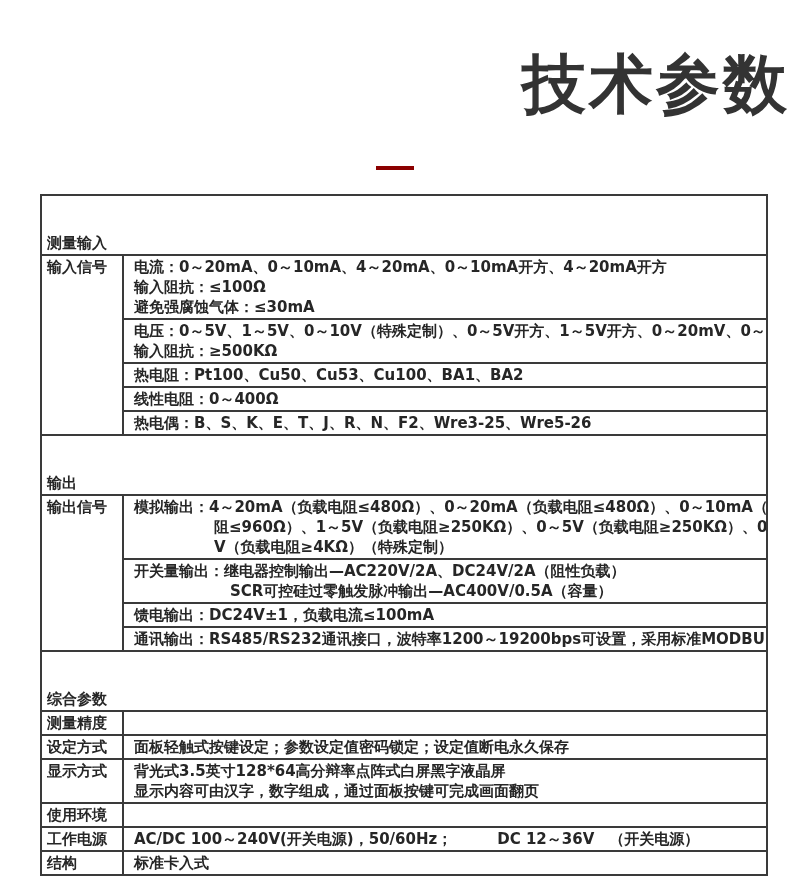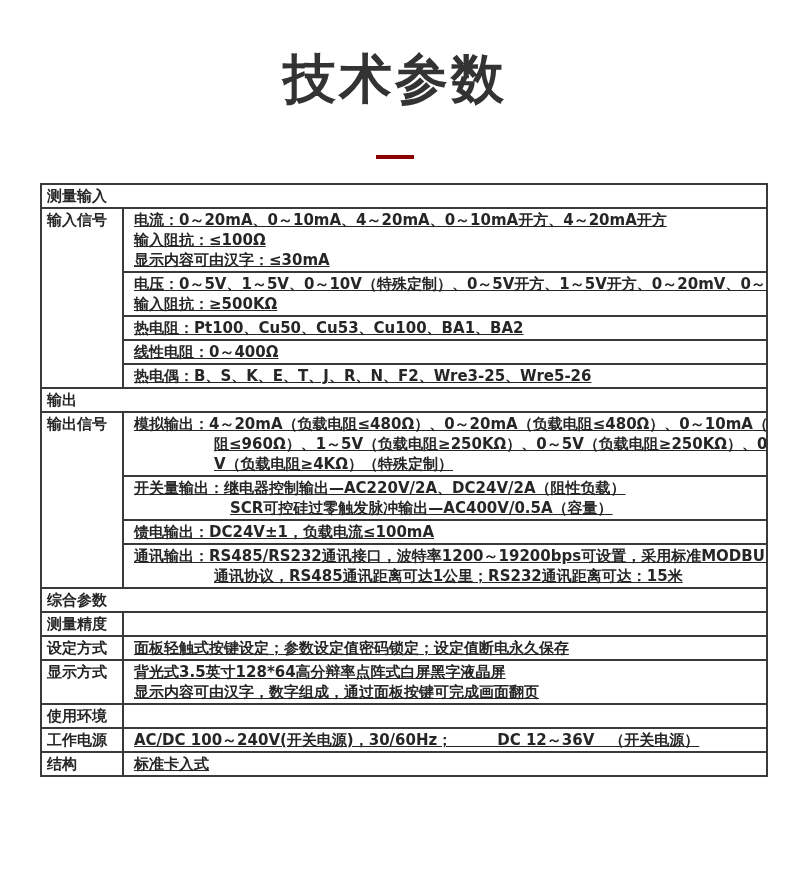--- a/index.html
+++ b/index.html
@@ -9,22 +9,22 @@
     height: 893px;
     overflow: hidden;
     position: relative;
     font-family: "DejaVu Sans", "Liberation Sans", sans-serif;
     color: #2a2a2a;
   }
   .page { width: 790px; height: 893px; }
 
   .title {
     margin-top: 52px;
-    text-align: center;
-    font-size: 53px;
+    text-align: right;
+    font-size: 64px;
     line-height: 1;
     font-weight: 900;
     letter-spacing: 3px;
     color: #333333;
   }
 
   .accent-dash {
     width: 38px;
     height: 4px;
     margin: 50px auto 0;
@@ -37,32 +37,32 @@
     border: 2px solid #3a3a3a;
     font-size: 15px;
     font-weight: 600;
     color: #262626;
   }
 
   .row { display: flex; border-top: 2px solid #3a3a3a; }
   .row:first-child { border-top: none; }
 
   .row.section-header { display: block; padding: 1px 0; }
-  .section-header .line { padding-left: 5px; }
+  .section-header .line { padding-left: 5px; margin-top: 36px; }
 
   .label-cell {
     flex: 0 0 82px;
     border-right: 2px solid #3a3a3a;
     padding: 1px 0;
   }
   .label-cell .line { padding-left: 5px; }
 
   .value-cell { flex: 1 1 auto; min-width: 0; }
 
-  .subrow { border-top: 2px solid #3a3a3a; padding: 1px 0; text-decoration: underline; }
+  .subrow { border-top: 2px solid #3a3a3a; padding: 1px 0; }
   .subrow:first-child { border-top: none; }
 
   .line {
     height: 20px;
     line-height: 20px;
     padding-left: 10px;
     white-space: pre;
     overflow: hidden;
   }
   .line.indent-1 { padding-left: 90px; }
@@ -79,21 +79,21 @@
         <div class="line">测量输入</div>
       </div>
       <div class="row row-group">
         <div class="label-cell">
           <div class="line">输入信号</div>
         </div>
         <div class="value-cell">
           <div class="subrow">
             <div class="line">电流：0～20mA、0～10mA、4～20mA、0～10mA开方、4～20mA开方</div>
             <div class="line">输入阻抗：≤100Ω</div>
-            <div class="line">显示内容可由汉字：≤30mA</div>
+            <div class="line">避免强腐蚀气体：≤30mA</div>
           </div>
           <div class="subrow">
             <div class="line">电压：0～5V、1～5V、0～10V（特殊定制）、0～5V开方、1～5V开方、0～20mV、0～100mV</div>
             <div class="line">输入阻抗：≥500KΩ</div>
           </div>
           <div class="subrow">
             <div class="line">热电阻：Pt100、Cu50、Cu53、Cu100、BA1、BA2</div>
           </div>
           <div class="subrow">
             <div class="line">线性电阻：0～400Ω</div>
@@ -118,21 +118,20 @@
           </div>
           <div class="subrow">
             <div class="line">开关量输出：继电器控制输出—AC220V/2A、DC24V/2A（阻性负载）</div>
             <div class="line indent-2">SCR可控硅过零触发脉冲输出—AC400V/0.5A（容量）</div>
           </div>
           <div class="subrow">
             <div class="line">馈电输出：DC24V±1，负载电流≤100mA</div>
           </div>
           <div class="subrow">
             <div class="line">通讯输出：RS485/RS232通讯接口，波特率1200～19200bps可设置，采用标准MODBUS RTU</div>
-            <div class="line indent-1">通讯协议，RS485通讯距离可达1公里；RS232通讯距离可达：15米</div>
           </div>
         </div>
       </div>
       <div class="row section-header">
         <div class="line">综合参数</div>
       </div>
       <div class="row simple-row">
         <div class="label-cell">
           <div class="line">测量精度</div>
         </div>
@@ -162,21 +161,21 @@
         <div class="label-cell">
           <div class="line">使用环境</div>
         </div>
       </div>
       <div class="row simple-row">
         <div class="label-cell">
           <div class="line">工作电源</div>
         </div>
         <div class="value-cell">
           <div class="subrow">
-            <div class="line">AC/DC 100～240V(开关电源)，30/60Hz；　　　DC 12～36V　（开关电源）</div>
+            <div class="line">AC/DC 100～240V(开关电源)，50/60Hz；　　　DC 12～36V　（开关电源）</div>
           </div>
         </div>
       </div>
       <div class="row simple-row">
         <div class="label-cell">
           <div class="line">结构</div>
         </div>
         <div class="value-cell">
           <div class="subrow">
             <div class="line">标准卡入式</div>

